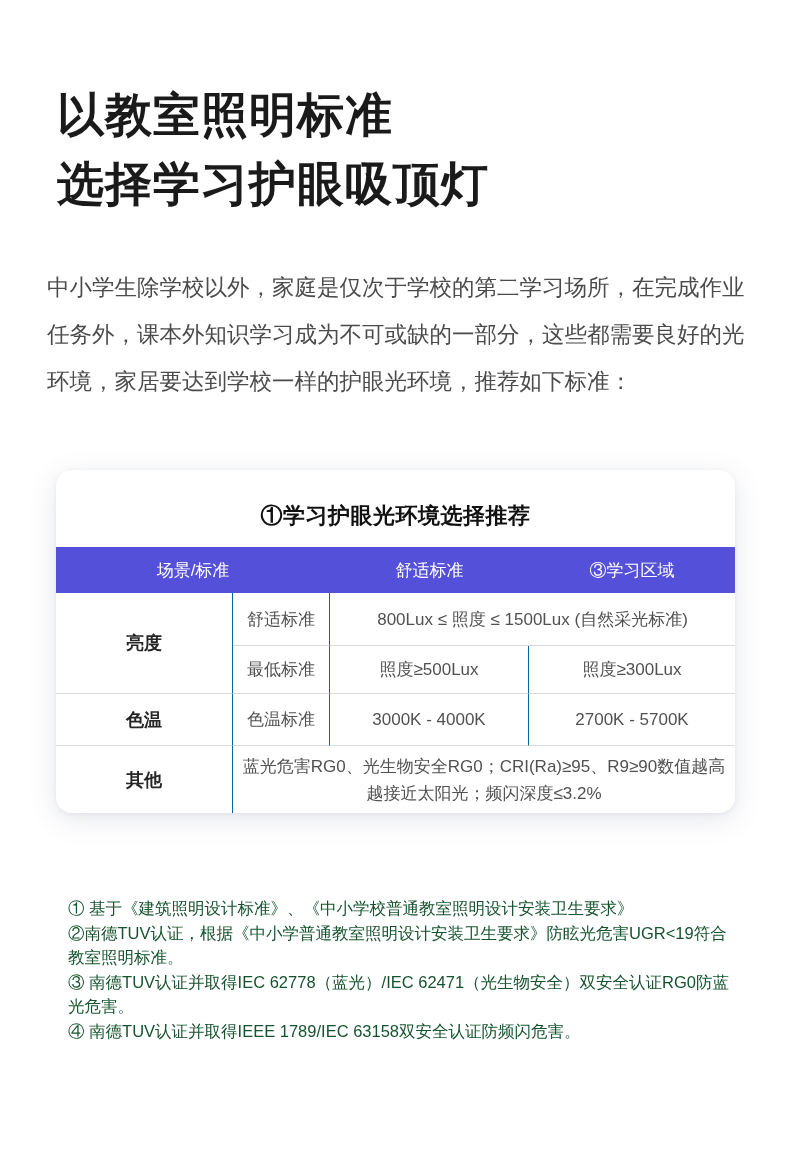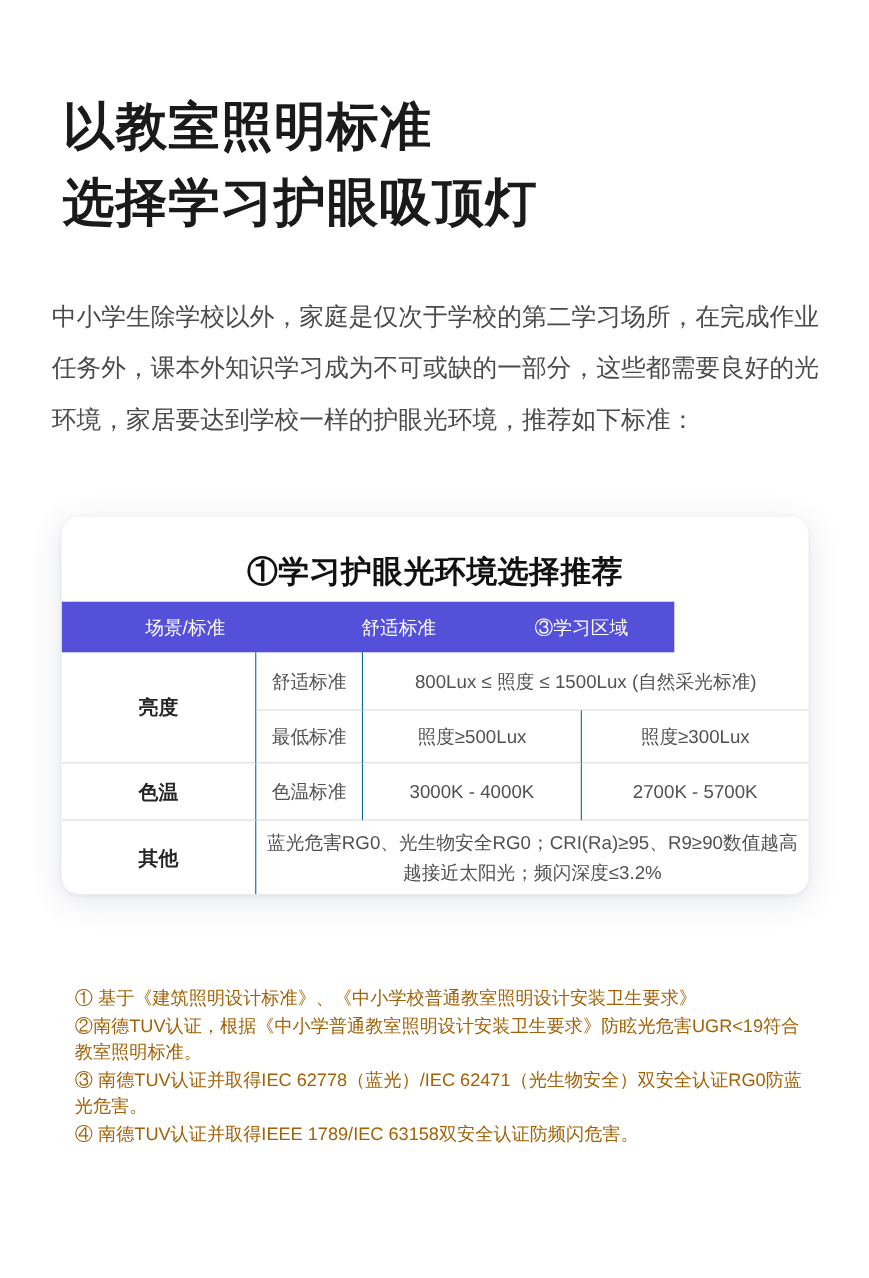--- a/index.html
+++ b/index.html
@@ -18,22 +18,22 @@
   
   .intro{position:absolute;left:47px;top:264px;width:710px;color:#4b4b4b;
          font-size:22.5px;line-height:47px;}
   .intro div{white-space:nowrap;}
 
   
   .card{position:absolute;left:56px;top:470px;width:679px;height:343px;
         background:#ffffff;border-radius:16px;overflow:hidden;
         box-shadow:0 6px 28px rgba(90,96,130,0.16),0 1px 4px rgba(90,96,130,0.08);}
   .card-title{position:absolute;left:0;top:31px;width:679px;text-align:center;
-        font-size:28px;font-weight:700;color:#111111;letter-spacing:0.5px;}
-  .thead{position:absolute;left:0;top:77px;width:557px;height:46px;
+        font-size:22px;font-weight:700;color:#111111;letter-spacing:0.5px;}
+  .thead{position:absolute;left:0;top:77px;width:679px;height:46px;
         background:#5550d9;display:flex;}
   .th{display:flex;align-items:center;justify-content:center;
         color:#ffffff;font-size:17px;}
   .th1{width:274px;} .th2{width:199px;} .th3{width:206px;}
 
   .tgrid{position:absolute;left:0;top:123px;width:679px;height:220px;
         display:grid;
         grid-template-columns:177px 97px 199px 206px;
         grid-template-rows:53px 48px 52px 67px;}
   .td{display:flex;align-items:center;justify-content:center;
@@ -49,21 +49,21 @@
   .c-zuidi-v2{grid-area:2/4/3/5;}
   .c-sewen{grid-area:3/1/4/2;}
   .c-sewen-label{grid-area:3/2/4/3;}
   .c-sewen-v1{grid-area:3/3/4/4;}
   .c-sewen-v2{grid-area:3/4/4/5;}
   .c-qita{grid-area:4/1/5/2;}
   .c-qita-val{grid-area:4/2/5/5;flex-direction:column;line-height:27px;}
 
   
   .footnotes{position:absolute;left:68px;top:896px;width:680px;
-        color:#a16207;font-size:16.5px;line-height:24.5px;}
+        color:#14532d;font-size:16.5px;line-height:24.5px;}
   .footnotes div{white-space:nowrap;}
 </style>
 </head>
 <body>
 
 <div class="page">
 
   <h1 class="title">
     <span class="title-line">以教室照明标准</span>
     <span class="title-line">选择学习护眼吸顶灯</span>

